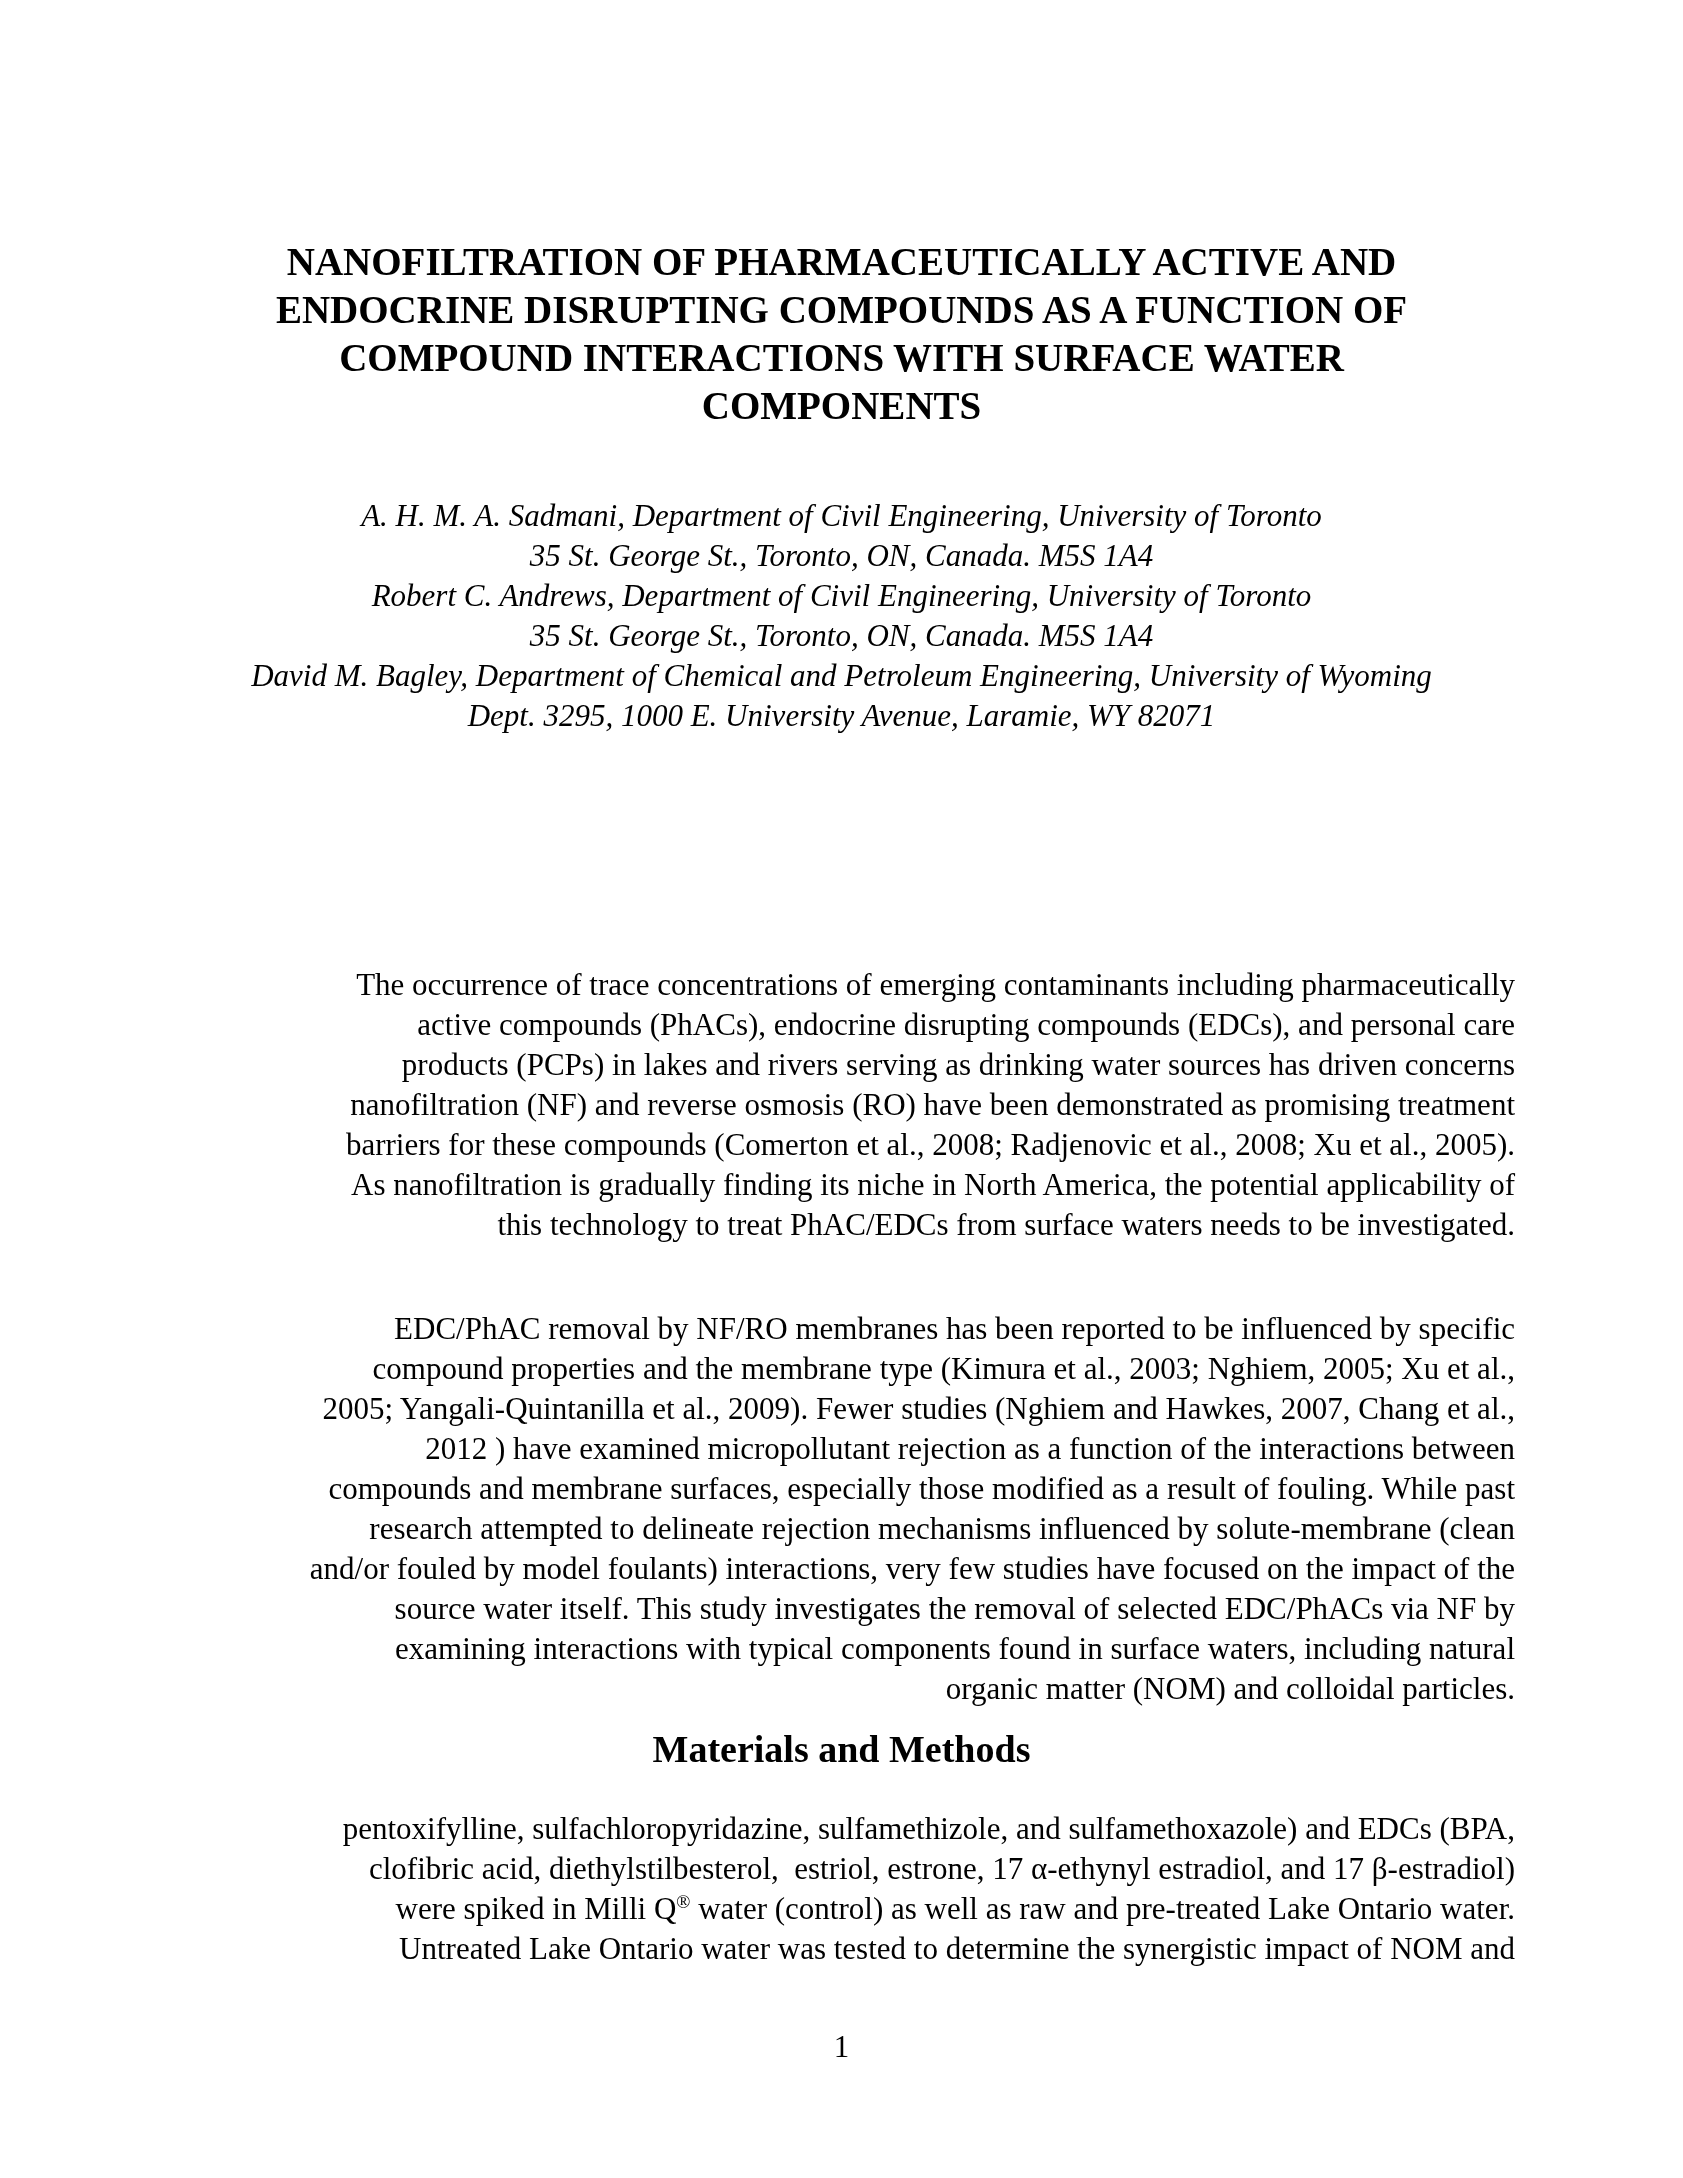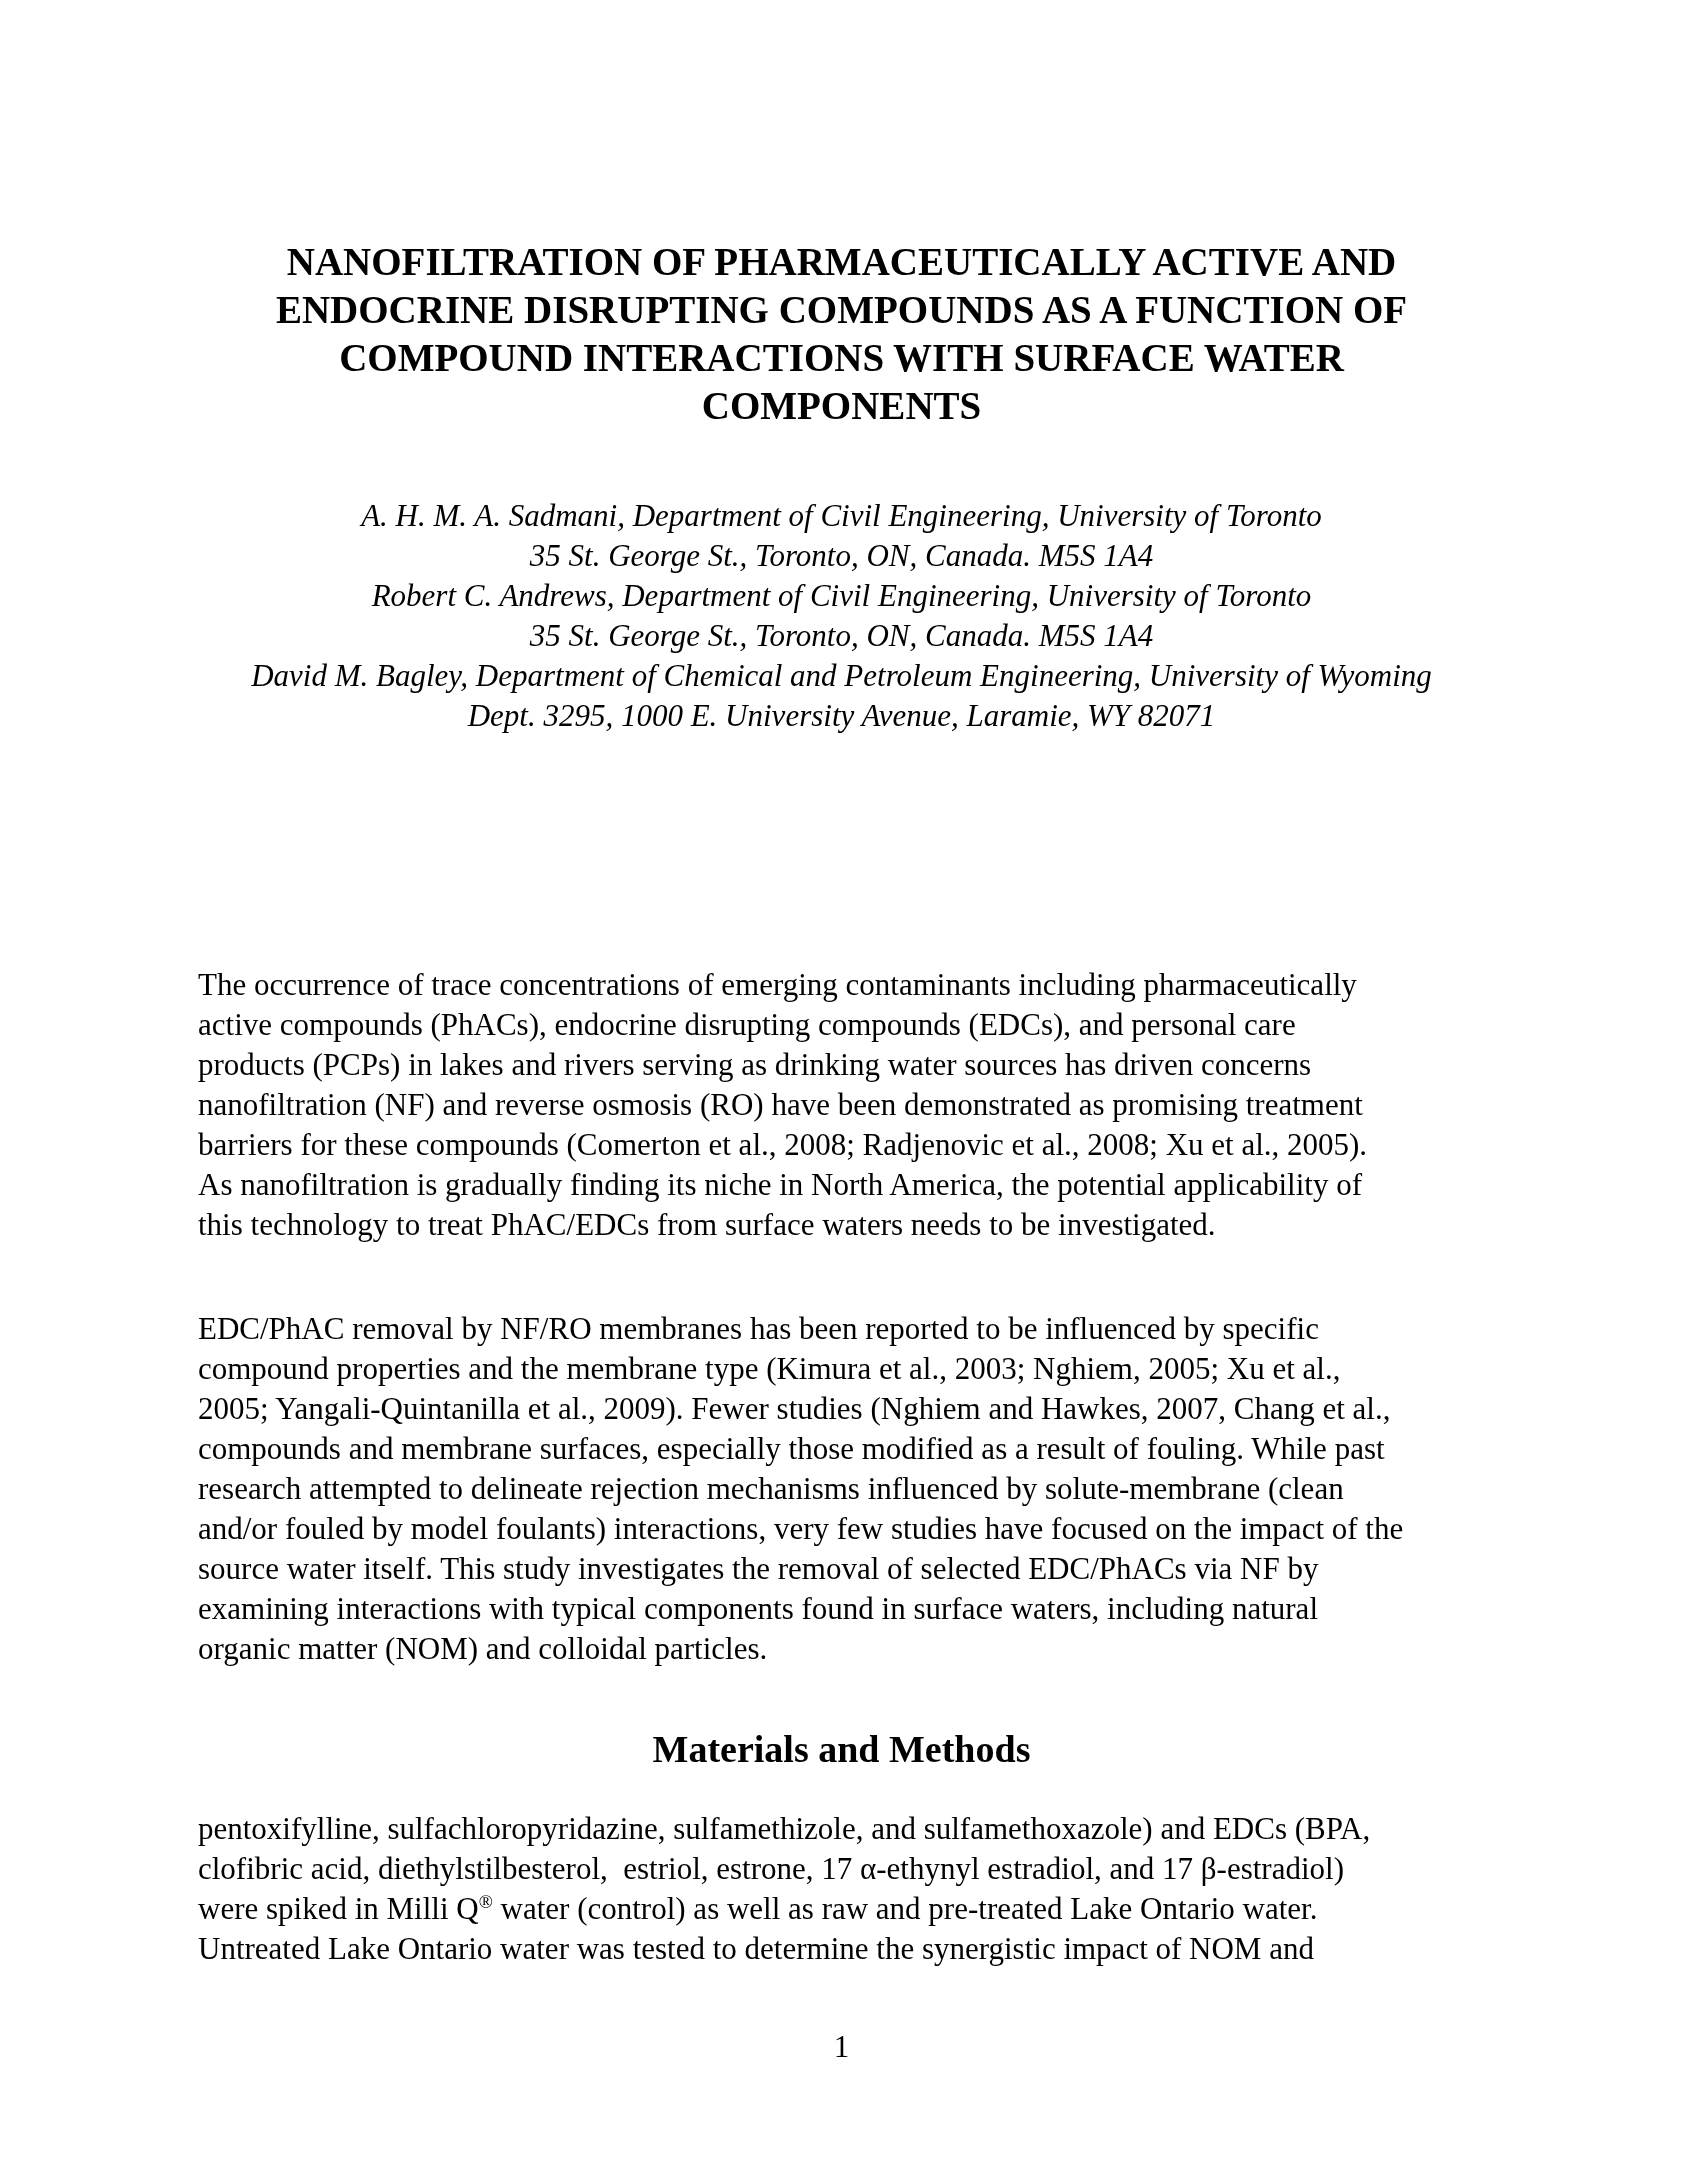--- a/index.html
+++ b/index.html
@@ -36,24 +36,24 @@
     left: 198px; width: 1287px;
     text-align: center;
     font-weight: bold;
     font-size: 38px;
     line-height: 46px;
   }
   .heading-introduction { top: 845px; }
   .heading-materials { top: 1695px; }
   .body-para {
     position: absolute;
-    left: 198px; width: 1327px;
+    left: 188px; width: 1327px;
     font-size: 31px;
     line-height: 40px;
-    text-align: left;
+    text-align: right;
   }
   .para-1 { top: 934px; }
   .para-2 { top: 1278px; }
   .para-3 { top: 1778px; }
   .body-para sup { font-size: 60%; vertical-align: super; line-height: 0; }
   .page-number {
     position: absolute;
     top: 1996px; left: 198px; width: 1287px;
     text-align: center;
     font-size: 31px;
@@ -89,20 +89,21 @@
       <div class="line">nanofiltration (NF) and reverse osmosis (RO) have been demonstrated as promising treatment</div>
       <div class="line">barriers for these compounds (Comerton et al., 2008; Radjenovic et al., 2008; Xu et al., 2005).</div>
       <div class="line">As nanofiltration is gradually finding its niche in North America, the potential applicability of</div>
       <div class="line">this technology to treat PhAC/EDCs from surface waters needs to be investigated.</div>
     </div>
 
   <div class="body-para para-2">
       <div class="line">EDC/PhAC removal by NF/RO membranes has been reported to be influenced by specific</div>
       <div class="line">compound properties and the membrane type (Kimura et al., 2003; Nghiem, 2005; Xu et al.,</div>
       <div class="line">2005; Yangali-Quintanilla et al., 2009). Fewer studies (Nghiem and Hawkes, 2007, Chang et al.,</div>
+      <div class="line">2012 ) have examined micropollutant rejection as a function of the interactions between</div>
       <div class="line">compounds and membrane surfaces, especially those modified as a result of fouling. While past</div>
       <div class="line">research attempted to delineate rejection mechanisms influenced by solute-membrane (clean</div>
       <div class="line">and/or fouled by model foulants) interactions, very few studies have focused on the impact of the</div>
       <div class="line">source water itself. This study investigates the removal of selected EDC/PhACs via NF by</div>
       <div class="line">examining interactions with typical components found in surface waters, including natural</div>
       <div class="line">organic matter (NOM) and colloidal particles.</div>
     </div>
 
   <div class="section-heading heading-materials">Materials and Methods</div>
 

